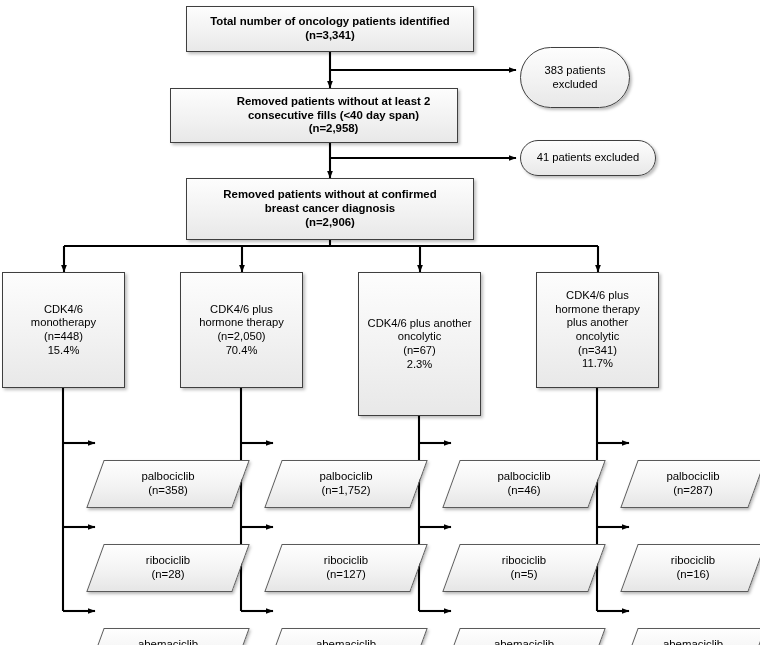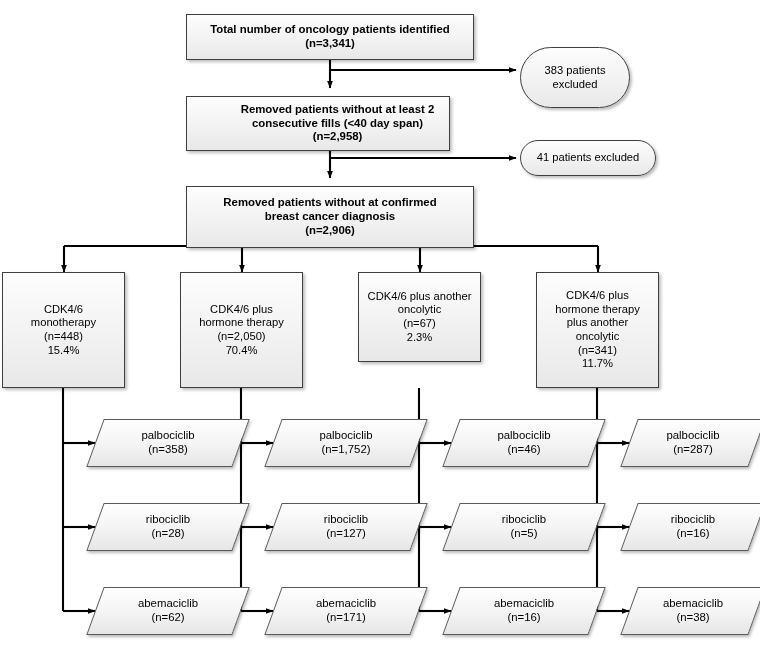--- a/index.html
+++ b/index.html
@@ -50,35 +50,36 @@
     background: linear-gradient(180deg, #fdfdfd 0%, #f2f2f2 55%, #e8e8e8 100%);
     border: 1.6px solid #3f3f3f;
     border-radius: 999px;
     box-shadow: 2px 2px 3px rgba(0,0,0,0.26);
   }
   
   .para {
     background: transparent;
     border: none;
     box-shadow: none;
+    margin-top: 41px;
   }
   .para .skew {
     position: absolute;
     left: 0; top: 0; right: 0; bottom: 0;
     background: linear-gradient(180deg, #fefefe 0%, #f3f3f3 55%, #e6e6e6 100%);
     border: 1.5px solid #5a5a5a;
     transform: skewX(-20deg);
     box-shadow: 2px 2px 3px rgba(0,0,0,0.28);
     z-index: 0;
   }
   .para .lbl {
     position: relative;
     z-index: 1;
   }
-  .t-top   { font-size: 11.4px; font-weight: 700; margin-top: 8px; }
+  .t-top   { font-size: 11.4px; font-weight: 700; }
   .t-cohort{ font-size: 11.2px; font-weight: 400; }
   .t-pill  { font-size: 11.2px; font-weight: 400; }
   .t-drug  { font-size: 11.4px; font-weight: 400; }
 </style>
 </head>
 <body>
 
 <div id="canvas">
 
   <svg class="wires" viewBox="0 0 760 645" xmlns="http://www.w3.org/2000/svg">
@@ -125,21 +126,21 @@
       <line x1="597" y1="527" x2="629" y2="527" marker-end="url(#arrow)"></line>
       <line x1="597" y1="611" x2="629" y2="611" marker-end="url(#arrow)"></line>
     </g>
   </svg>
 
   <div class="node rect t-top" style="left:186px; top:6px; width:288px; height:46px;">
     <span class="lbl">Total number of oncology patients identified
 (n=3,341)</span>
   </div>
 
-  <div class="node rect t-top" style="left:186px; top:88px; width:264px; height:55px;padding-left:39px;">
+  <div class="node rect t-top" style="left:170px; top:88px; width:288px; height:55px;padding-left:39px;">
     <span class="lbl">Removed patients without at least 2
 consecutive fills (&lt;40 day span)
 (n=2,958)</span>
   </div>
 
   <div class="node rect t-top" style="left:186px; top:178px; width:288px; height:62px;">
     <span class="lbl">Removed patients without at confirmed
 breast cancer diagnosis
 (n=2,906)</span>
   </div>
@@ -160,21 +161,21 @@
 15.4%</span>
   </div>
 
   <div class="node rect t-cohort" style="left:180px; top:272px; width:123px; height:116px;">
     <span class="lbl">CDK4/6 plus
 hormone therapy
 (n=2,050)
 70.4%</span>
   </div>
 
-  <div class="node rect t-cohort" style="left:358px; top:272px; width:123px; height:90px;">
+  <div class="node rect t-cohort" style="left:358px; top:272px; width:123px; height:144px;">
     <span class="lbl">CDK4/6 plus another
 oncolytic
 (n=67)
 2.3%</span>
   </div>
 
   <div class="node rect t-cohort" style="left:536px; top:272px; width:123px; height:116px;">
     <span class="lbl">CDK4/6 plus
 hormone therapy
 plus another

